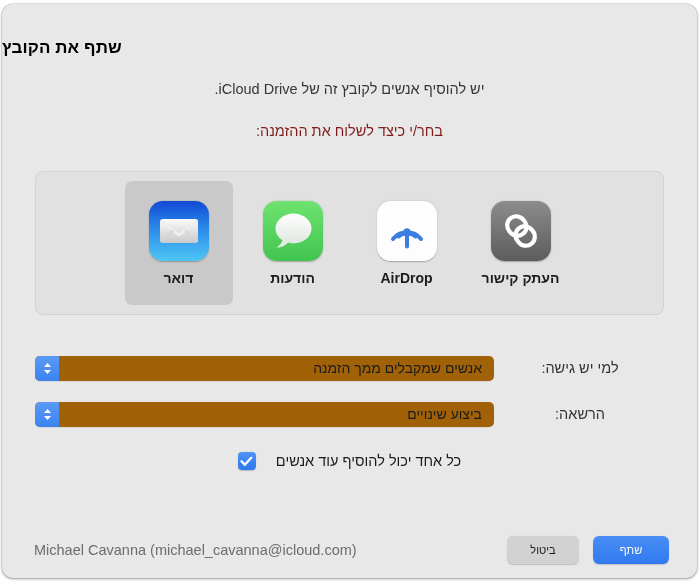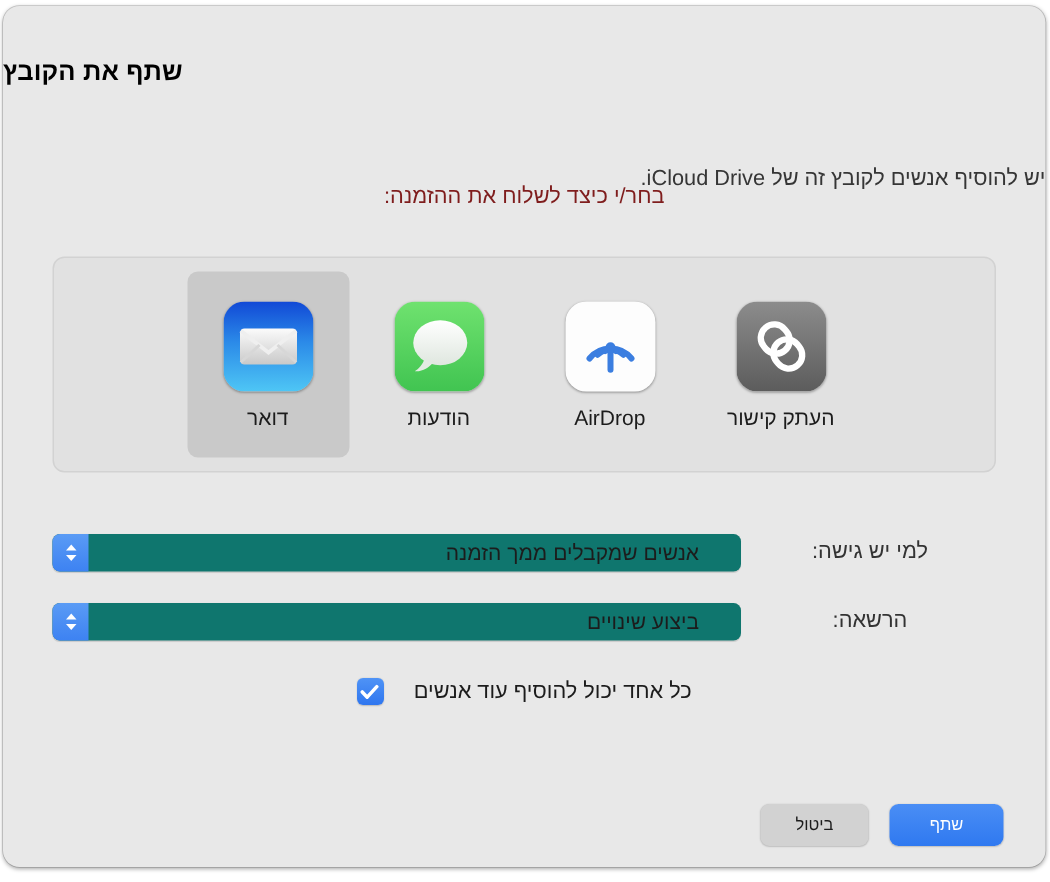--- a/index.html
+++ b/index.html
@@ -32,24 +32,23 @@
     text-align: left;
     font-size: 17px;
     font-weight: bold;
     color: #000000;
     letter-spacing: 0.1px;
   }
   .dialog-sub1 {
     position: absolute;
     top: 77px;
     left: 0; right: 0;
-    text-align: right;
+    text-align: center;
     font-size: 14.5px;
     color: #363636;
-    margin-top: 30px;
   }
   .dialog-sub2 {
     position: absolute;
     top: 119px;
     left: 0; right: 0;
     text-align: center;
     font-size: 14.5px;
     color: #7f1d1d;
   }
 
@@ -78,20 +77,21 @@
   }
   .target {
     width: 108px;
     height: 124px;
     border-radius: 7px;
     display: flex;
     flex-direction: column;
     align-items: center;
     justify-content: center;
     gap: 9px;
+    font-weight: bold;
   }
   .target.selected { background: #c9c9c9; }
   .target-label {
     font-size: 14px;
     color: #1c1c1c;
   }
   .app-icon {
     width: 60px;
     height: 60px;
     border-radius: 14px;
@@ -116,28 +116,28 @@
     white-space: nowrap;
     width: 170px;
     text-align: center;
     padding-left: 2px;
     box-sizing: border-box;
   }
   .popup {
     position: relative;
     flex: 1;
     height: 25px;
-    background: #0f766e;
+    background: #a16207;
     border-radius: 5px;
     box-shadow: 0 0.5px 0.5px rgba(0,0,0,0.12);
     display: flex;
     align-items: center;
     justify-content: flex-start;
     box-sizing: border-box;
-    padding-right: 28px;
+    padding-right: 12px;
   }
   .popup-value {
     font-size: 14px;
     color: #1c1c1c;
     white-space: nowrap;
   }
   .stepper {
     position: absolute;
     left: 0;
     top: 0;
@@ -353,15 +353,16 @@
     <span class="checkbox">
       <svg width="13" height="11" viewBox="0 0 13 11">
         <path d="M1.5 5.3 L4.8 8.8 L11.2 1.8" fill="none" stroke="#ffffff" stroke-width="2.3" stroke-linecap="round" stroke-linejoin="round"></path>
       </svg>
     </span>
   </div>
 
   <div id="footer">
     <div class="btn btn-primary">שתף</div>
     <div class="btn btn-secondary">ביטול</div>
+    <div id="account-text">Michael Cavanna (michael_cavanna@icloud.com)</div>
   </div>
 
 </div>
 
 </body></html>

